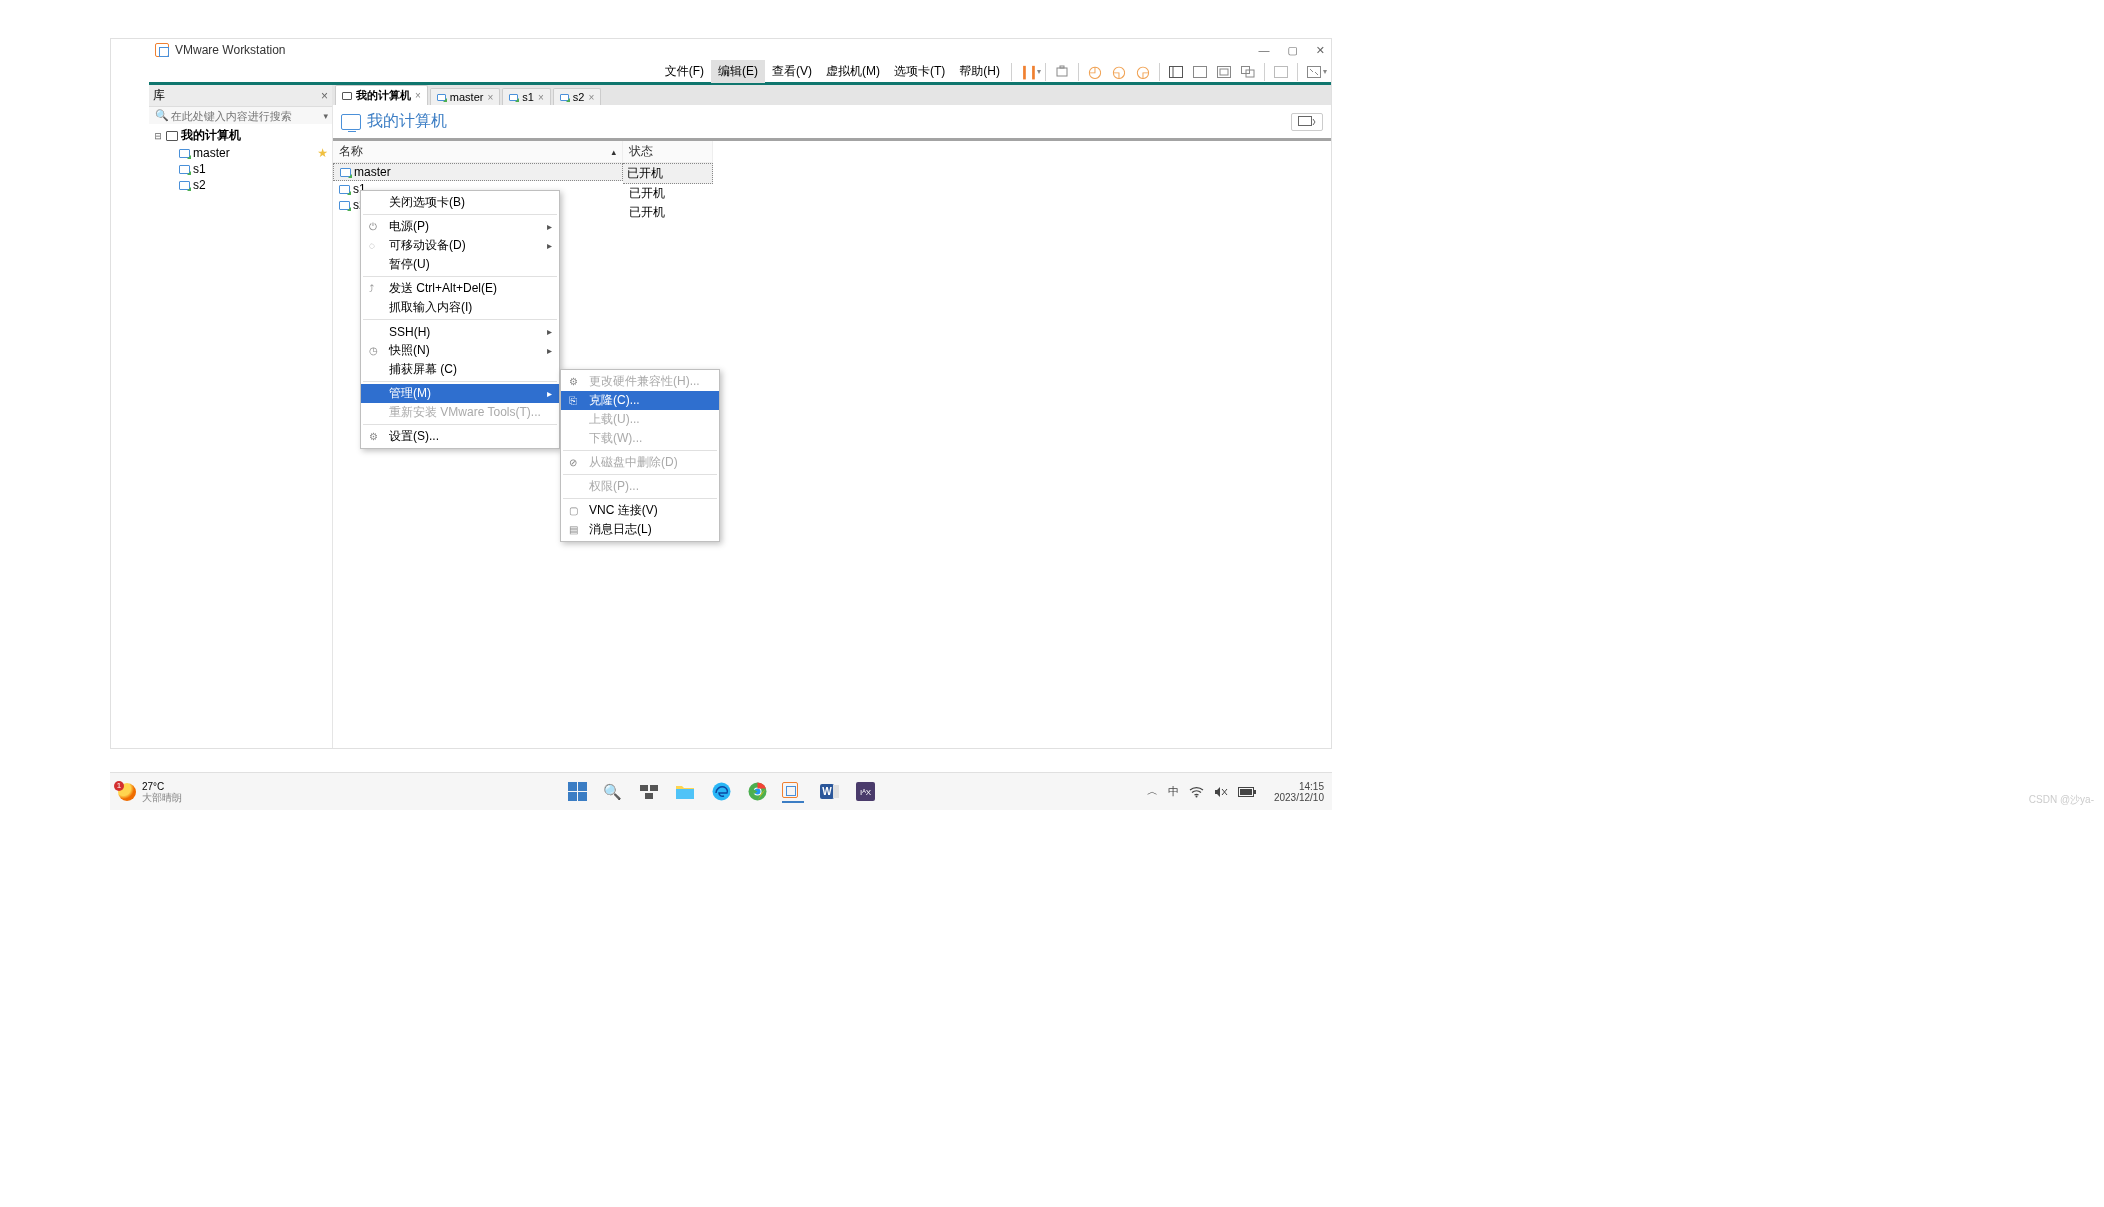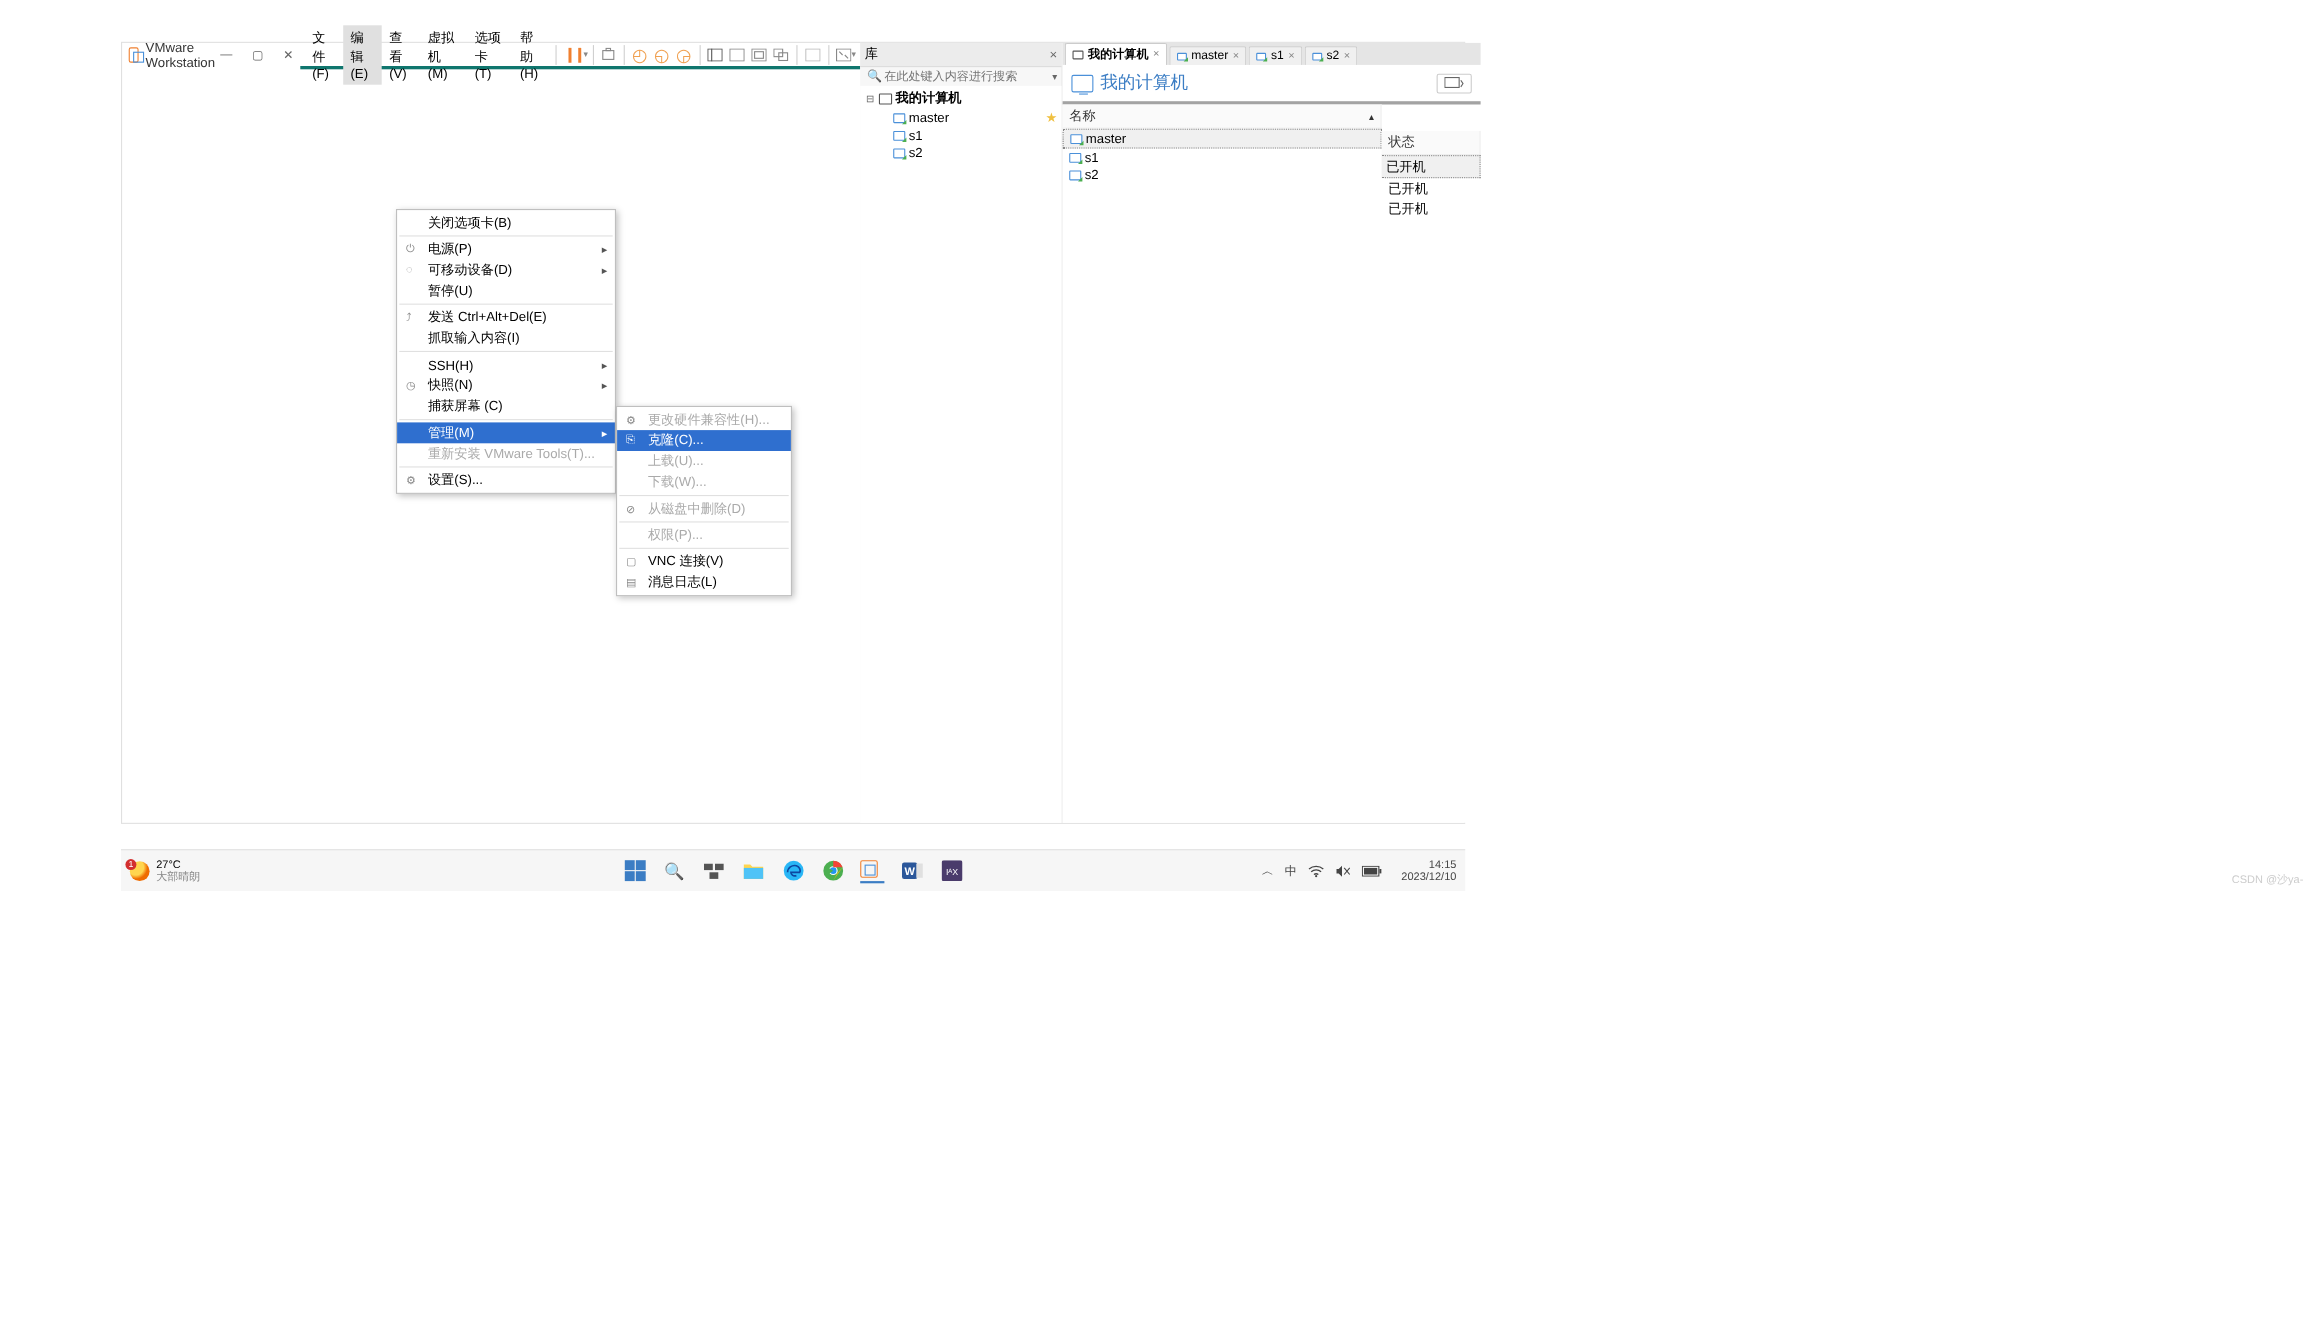--- a/index.html
+++ b/index.html
@@ -1,17 +1,17 @@
 <!DOCTYPE html>
 <html><head>
 <meta charset="utf-8">
 <style>
   * { margin: 0; padding: 0; box-sizing: border-box; font-family: "Microsoft YaHei", "Segoe UI", sans-serif; }
   body { background: #fff; width: 2104px; height: 1207px; overflow: hidden; position: relative; }
-  .app-window { position: absolute; left: 110px; top: 38px; width: 1222px; height: 711px; background: #fff; border: 1px solid #e0e0e0; display: flex; flex-direction: row; }
+  .app-window { position: absolute; left: 110px; top: 38px; width: 1222px; height: 711px; background: #fff; border: 1px solid #e0e0e0; display: flex; flex-direction: column; padding-left: 38px; }
   .title-bar { height: 22px; display: flex; align-items: center; padding: 0 6px; }
   .app-icon { width: 14px; height: 14px; border: 1.5px solid #f08030; border-radius: 2px; position: relative; margin-right: 6px;}
   .app-icon::after { content:''; position:absolute; width:8px; height:8px; border:1.5px solid #4a90d9; left:3px; top:3px; }
   .title-label { font-size: 12px; color: #333; }
   .winctl { margin-left: auto; display:flex; gap:18px; color:#666; font-size:11px;}
   .winctl span { cursor:pointer; }
   .menu-bar { height: 24px; display: flex; align-items: center; padding: 0 4px; border-bottom: 3px solid #0f766e; justify-content: flex-end; }
   .menu-item { font-size: 12px; padding: 3px 7px; }
   .menu-item.highlight { background: #e0e0e0; }
   .toolbar-sep { width:1px; height:18px; background:#d0d0d0; margin:0 4px;}
@@ -40,21 +40,21 @@
   .tab { background:#fff; border:1px solid #ccc; border-bottom:none; padding:2px 6px; display:flex; align-items:center; gap:4px; font-size:11px; border-radius:2px 2px 0 0;}
   .tab.inactive { background:#f0f0f0;}
   .tab .tx { color:#888; font-size:10px; cursor:pointer;}
   .content-header { display:flex; align-items:center; padding:6px 8px; gap:6px;}
   .big-monitor { width:20px; height:16px; border:1.5px solid #4a90d9; border-radius:2px; position:relative;}
   .big-monitor::after{content:'';position:absolute;left:6px;top:16px;width:8px;height:1.5px;background:#4a90d9;}
   .content-title { font-size:16px; color:#3b7dc4;}
   .corner-btn { margin-left:auto; border:1px solid #ccc; padding:2px 6px; border-radius:2px; display:flex; align-items:center;}
   .table-area { border-top:3px solid #a3a3a3; display:flex;}
   .col-name { width:290px;}
-  .col-status { width:90px;margin-top:24px;}
+  .col-status { width:90px;}
   .th { font-size:12px; padding:2px 6px; color:#333; background:#fafafa; border-bottom:1px solid #eee; border-right:1px solid #eee;}
   .td { font-size:12px; padding:1px 6px; display:flex; align-items:center; gap:3px;}
   .td.sel { background:#f0f0f0; border:1px dotted #888;}
   
   .ctx { position:absolute; background:#fff; border:1px solid #bfbfbf; box-shadow:2px 2px 6px rgba(0,0,0,0.25); font-size:12px; padding:2px 0;}
   .ctx-row { display:flex; align-items:center; padding:2px 7px 2px 28px; position:relative; height:19px; white-space:nowrap;}
   .ctx-row.disabled { color:#aaa;}
   .ctx-row.highlight { background:#2f6fcf; color:#fff;}
   .ctx-row.highlight .arrow { color:#fff;}
   .ctx-row .pre-icon { position:absolute; left:8px; font-size:10px; color:#888;}

